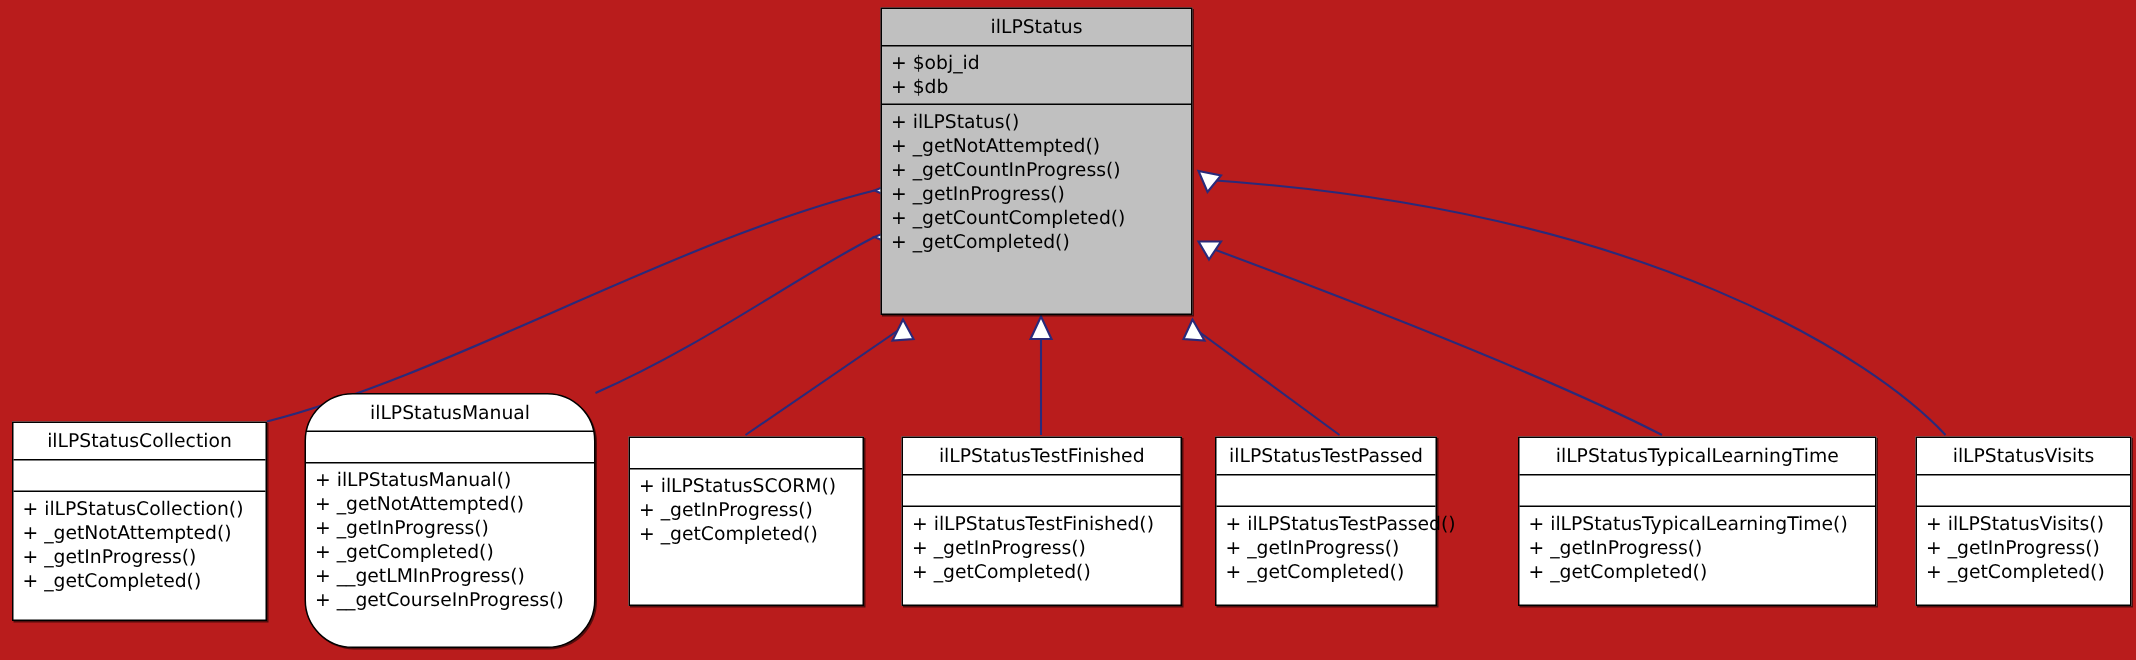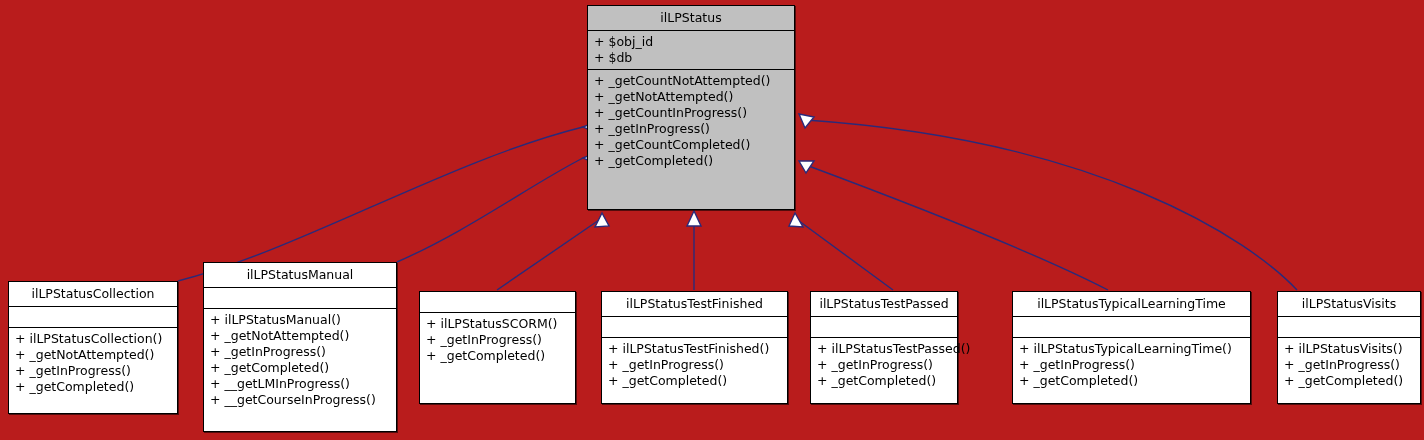--- a/index.html
+++ b/index.html
@@ -103,41 +103,41 @@
     </g>
   </svg>
 
   <div class="uml-class is-base" style="left:587px; top:5px; width:208px; height:205px;">
     <div class="uml-title">ilLPStatus</div>
     <div class="uml-attrs">
       <div class="uml-row">+ $obj_id</div>
       <div class="uml-row">+ $db</div>
     </div>
     <div class="uml-ops">
-      <div class="uml-row">+ _getCountNotAttempted()</div>
+      <div class="uml-row">+ ilLPStatus()</div>
       <div class="uml-row">+ _getNotAttempted()</div>
       <div class="uml-row">+ _getCountInProgress()</div>
       <div class="uml-row">+ _getInProgress()</div>
       <div class="uml-row">+ _getCountCompleted()</div>
       <div class="uml-row">+ _getCompleted()</div>
     </div>
   </div>
 
   <div class="uml-class" style="left:8px; top:281px; width:170px; height:133px;">
     <div class="uml-title">ilLPStatusCollection</div>
     <div class="uml-attrs is-empty"></div>
     <div class="uml-ops">
       <div class="uml-row">+ ilLPStatusCollection()</div>
       <div class="uml-row">+ _getNotAttempted()</div>
       <div class="uml-row">+ _getInProgress()</div>
       <div class="uml-row">+ _getCompleted()</div>
     </div>
   </div>
 
-  <div class="uml-class" style="left:203px; top:262px; width:194px; height:170px;">
+  <div class="uml-class" style="left:203px; top:262px; width:194px; height:170px;border-radius:32px;">
     <div class="uml-title">ilLPStatusManual</div>
     <div class="uml-attrs is-empty"></div>
     <div class="uml-ops">
       <div class="uml-row">+ ilLPStatusManual()</div>
       <div class="uml-row">+ _getNotAttempted()</div>
       <div class="uml-row">+ _getInProgress()</div>
       <div class="uml-row">+ _getCompleted()</div>
       <div class="uml-row">+ __getLMInProgress()</div>
       <div class="uml-row">+ __getCourseInProgress()</div>
     </div>

